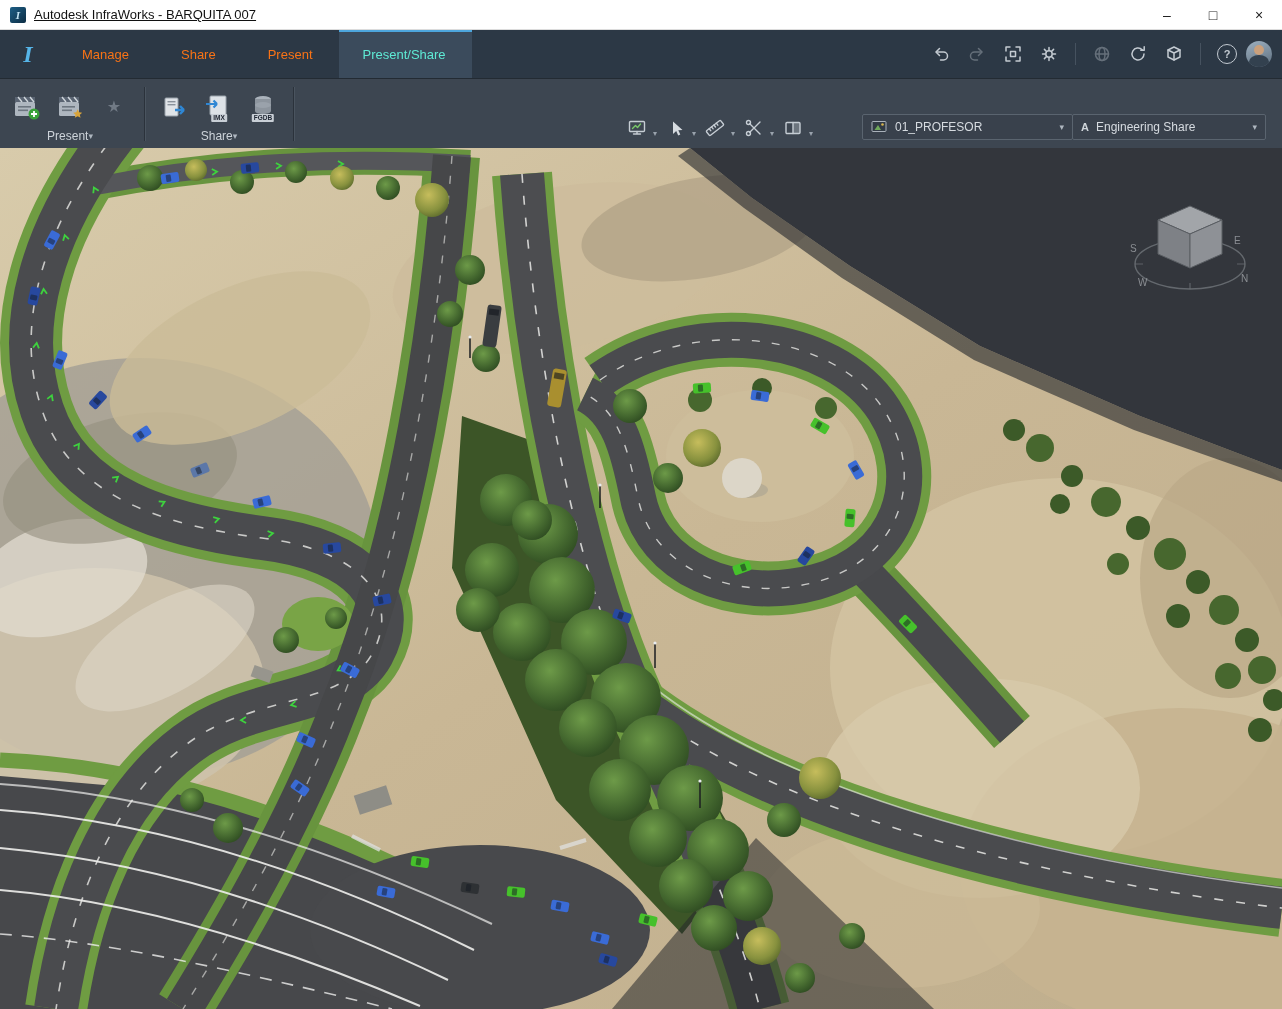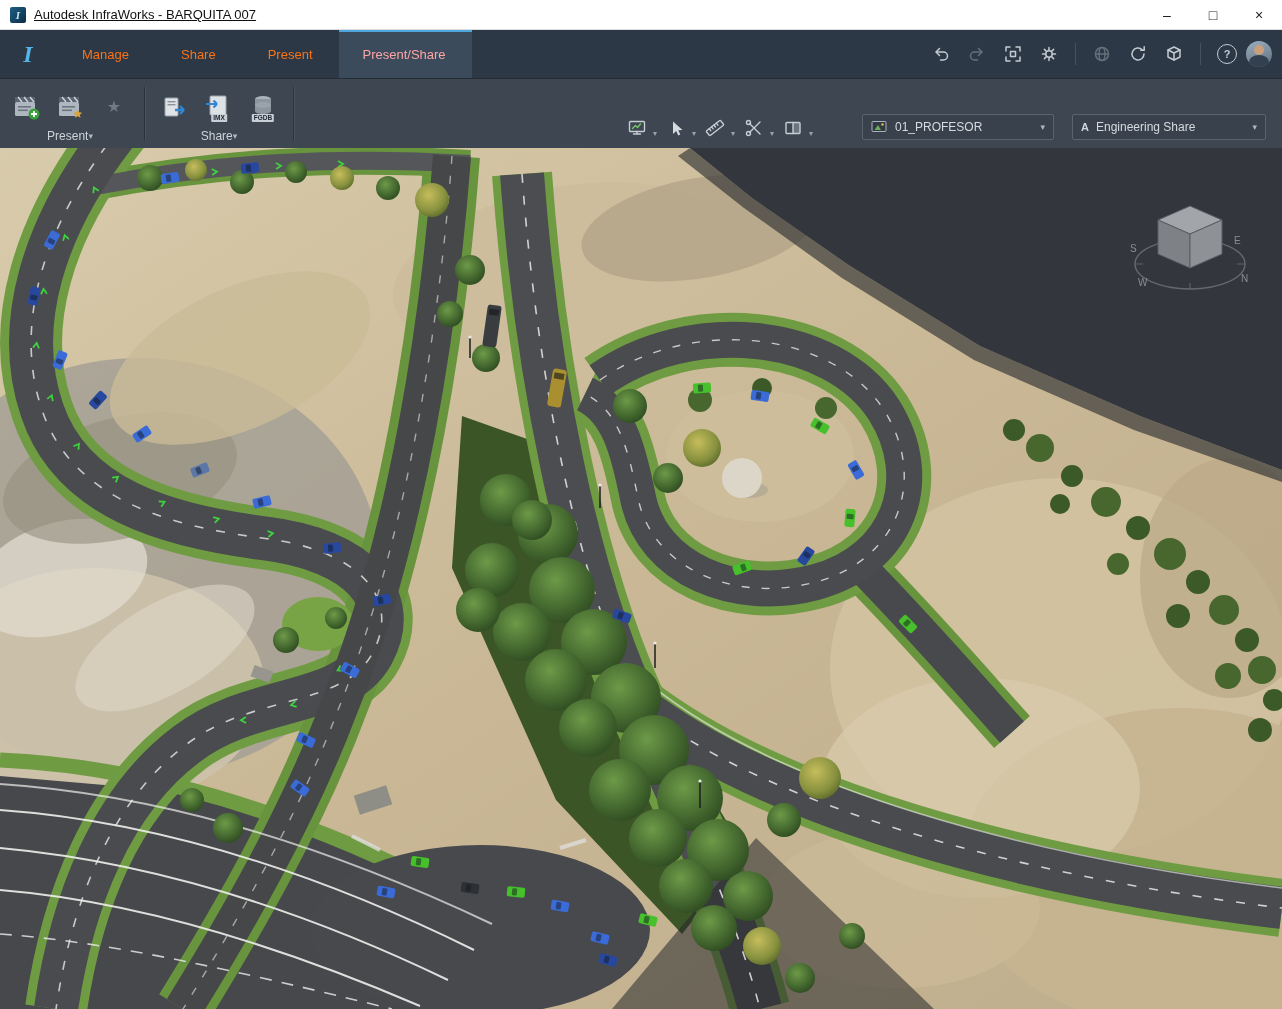--- a/index.html
+++ b/index.html
@@ -10,21 +10,21 @@
   .titlebar{height:30px;background:#ffffff;border-bottom:1px solid #dcdcdc;display:flex;align-items:center;padding-left:10px;box-sizing:border-box;}
   .titlebar .app-ico{width:16px;height:16px;border-radius:2px;background:linear-gradient(135deg,#1d5f86,#0d2d44);color:#bfe2f2;font:italic bold 11px "Liberation Serif",serif;display:flex;align-items:center;justify-content:center;margin-right:8px;}
   .title-text{font-size:13px;color:#111;text-decoration:underline;}
   .win-controls{margin-left:auto;display:flex;height:30px;}
   .win-btn{width:46px;height:30px;display:flex;align-items:center;justify-content:center;font-size:14px;color:#222;cursor:default;}
 
   
   .tabbar{height:48px;background:#2c3845;display:flex;align-items:stretch;}
   .app-logo{width:56px;display:flex;align-items:center;justify-content:center;color:#56b5e8;font:italic bold 24px "Liberation Serif",serif;}
   .tab{padding:0 26px;display:flex;align-items:center;color:#f97316;font-size:13px;}
-  .tab.active{background:#3b4b5c;color:#fca5a5;box-shadow:inset 0 2px 0 #4da6dd;padding-left:24px;}
+  .tab.active{background:#3b4b5c;color:#5eead4;box-shadow:inset 0 2px 0 #4da6dd;padding-left:24px;}
   .tabbar-right{margin-left:auto;display:flex;align-items:center;gap:2px;padding-right:10px;}
   .ribbon-ic{width:34px;height:34px;display:flex;align-items:center;justify-content:center;color:#c3cad1;}
   .ribbon-ic svg{stroke:#c3cad1;fill:none;stroke-width:1.5;stroke-linecap:round;stroke-linejoin:round;}
   .dim{opacity:.38;}
   .vsep{width:1px;height:22px;background:#46525f;margin:0 7px;}
   .help-circ{width:18px;height:18px;border:1.5px solid #c3cad1;border-radius:50%;display:flex;align-items:center;justify-content:center;font-size:11px;font-weight:bold;color:#c3cad1;}
   .avatar{width:26px;height:26px;border-radius:50%;overflow:hidden;background:linear-gradient(160deg,#9db0c0,#5d6e7e);position:relative;}
   .avatar .head{position:absolute;left:8px;top:4px;width:10px;height:10px;border-radius:50%;background:#caa07c;}
   .avatar .body{position:absolute;left:3px;top:14px;width:20px;height:14px;border-radius:50% 50% 0 0;background:#33414f;}
 
@@ -240,21 +240,21 @@
       <div class="sm-ic">
         <svg width="20" height="20" viewBox="0 0 20 20">
             <rect x="3" y="4.5" width="14" height="11" rx="1"></rect>
             <path d="M10 4.5v11"></path>
             <rect x="10" y="4.5" width="7" height="11" fill="#c6cdd4" opacity=".35" stroke="none"></rect>
           </svg>
       </div>
       <span class="mini-caret">▾</span>
     </div>
 
-    <div class="combo" style="left:862px;width:192px;">
+    <div class="combo" style="left:862px;width:211px;">
       <svg width="17" height="14" viewBox="0 0 17 14">
         <rect x="1" y="1.5" width="14" height="10" rx="1" fill="#313a44" stroke="#aab2bb"></rect>
         <polygon points="3.5,10 7,5 10,10" fill="#6fa95a"></polygon>
         <circle cx="11.5" cy="4.5" r="1.3" fill="#d8b64e"></circle>
       </svg>
       <span>01_PROFESOR</span>
       <span class="chev">▾</span>
     </div>
 
     <div class="combo" style="left:1072px;width:194px;">

